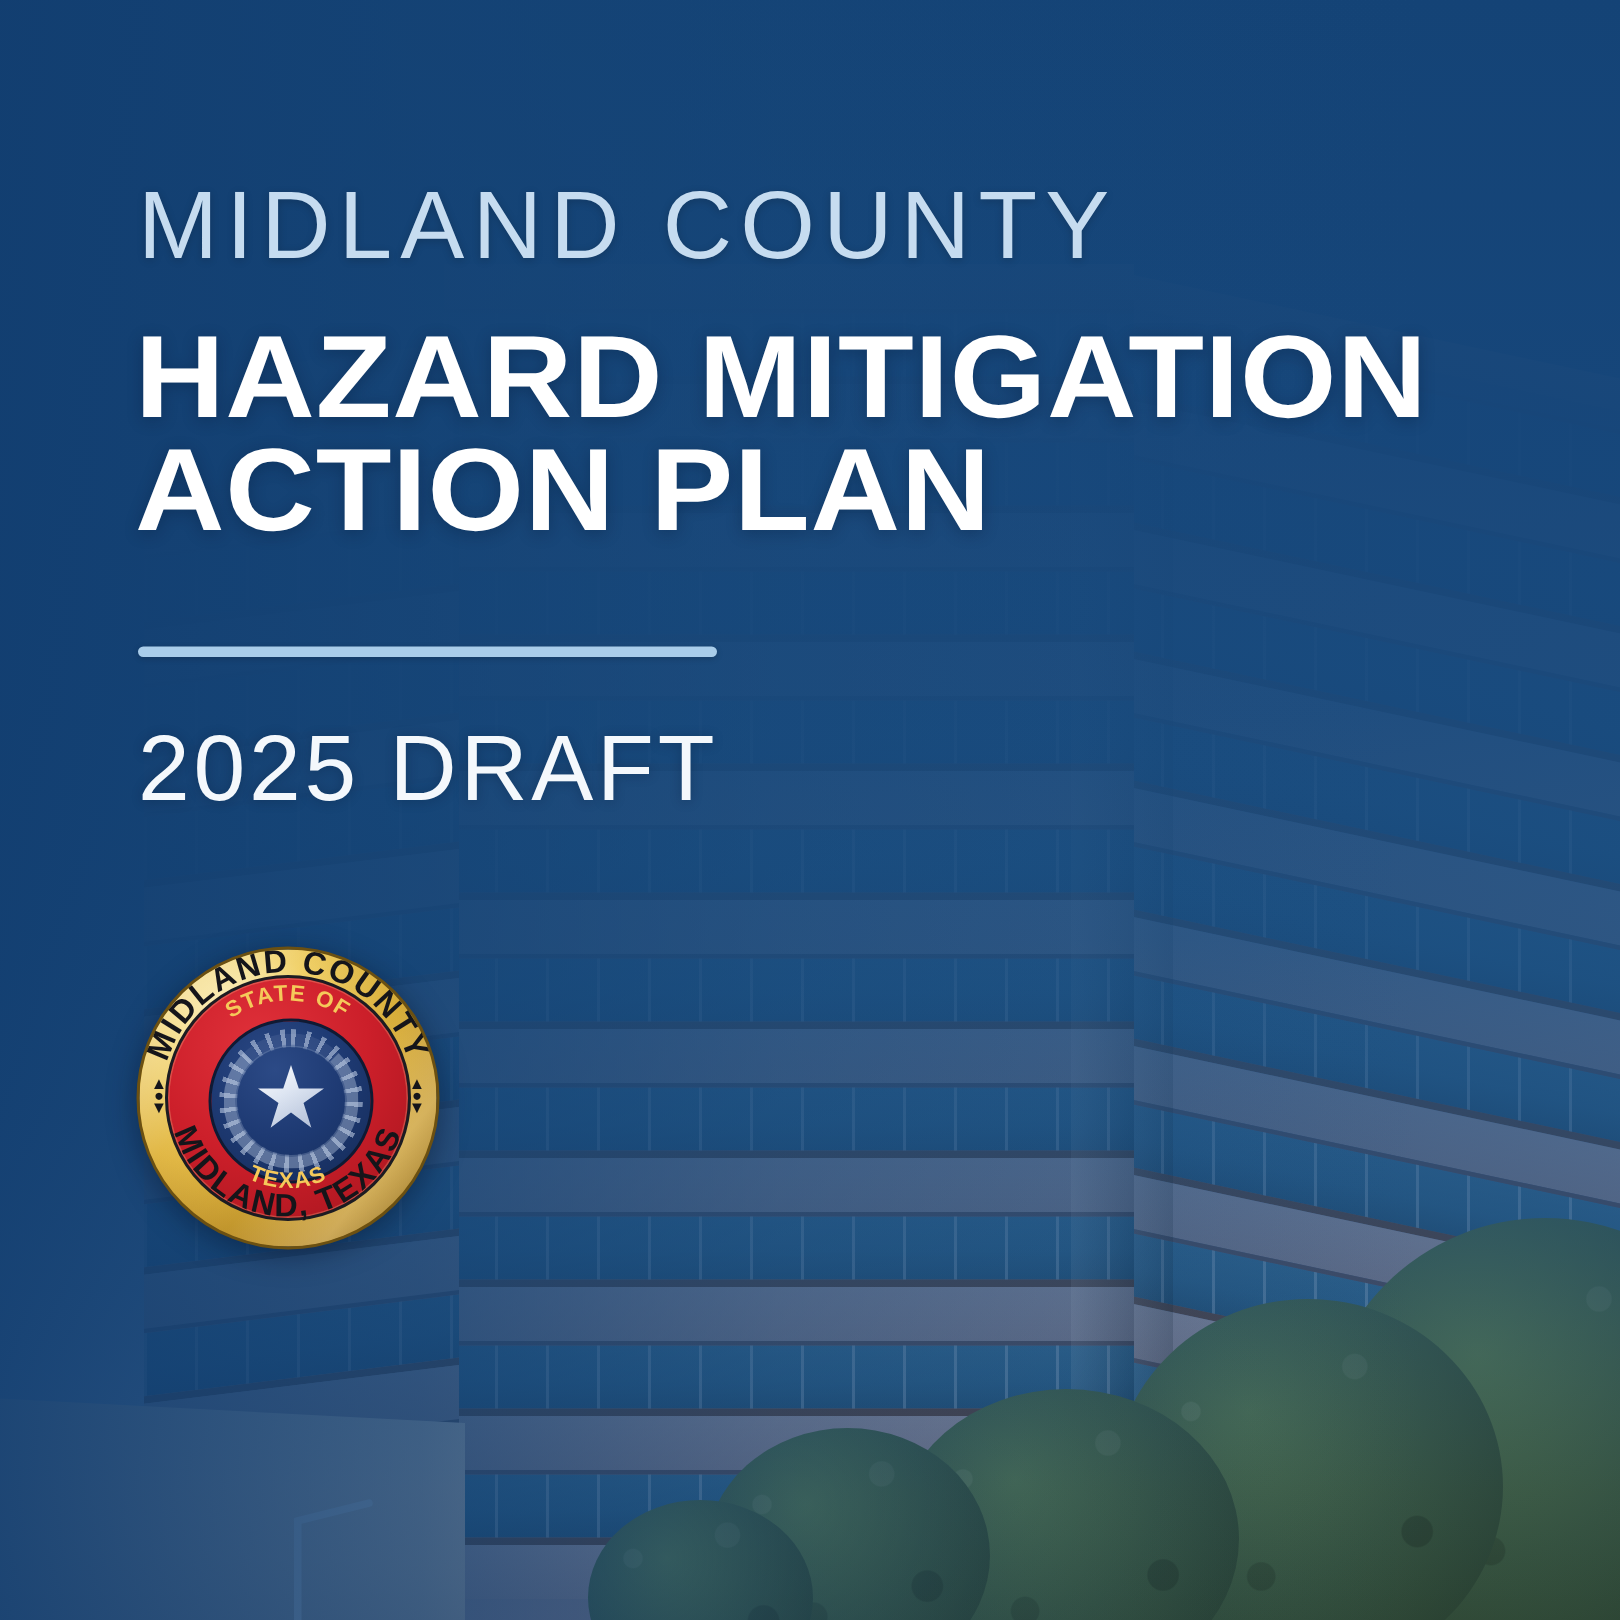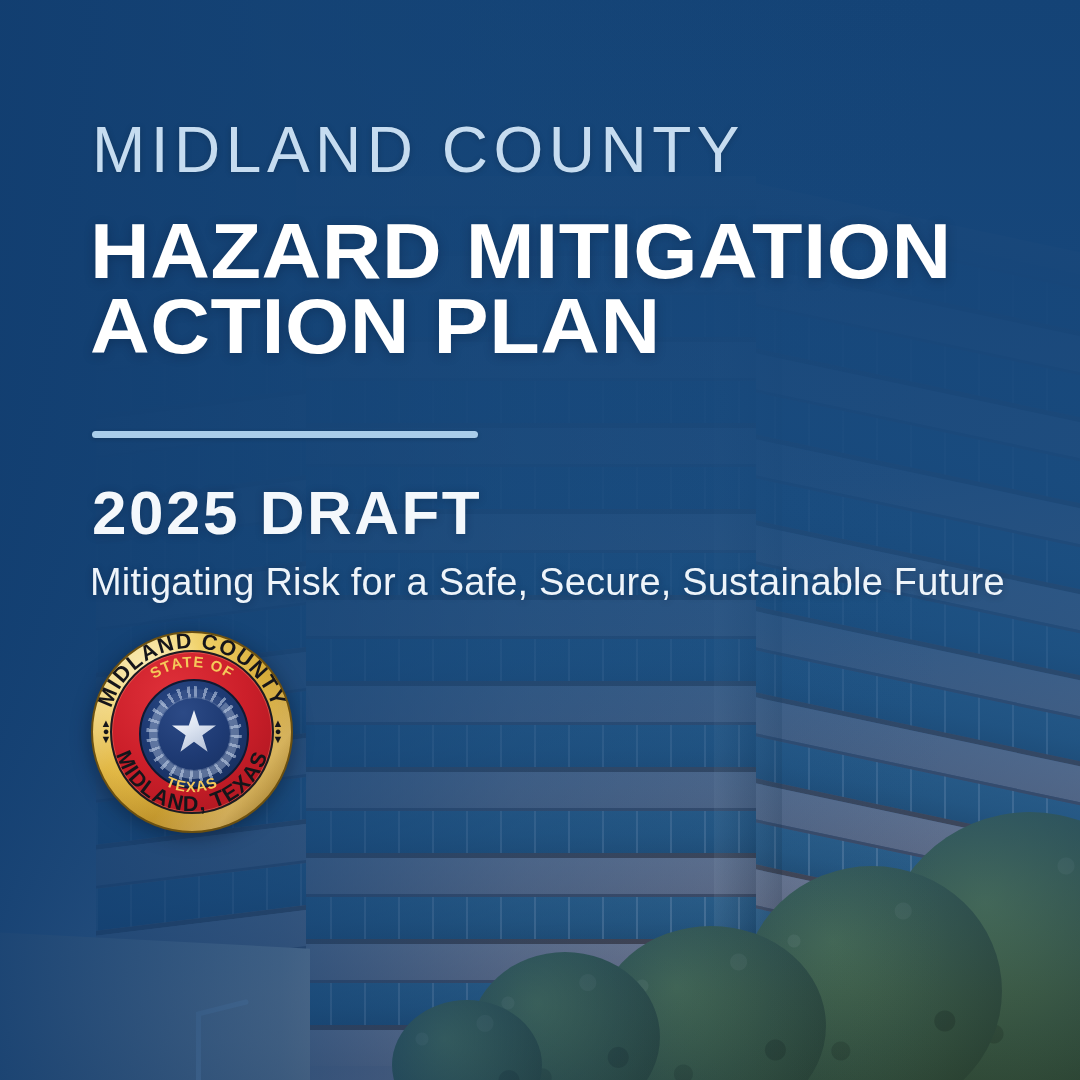--- a/index.html
+++ b/index.html
@@ -184,21 +184,21 @@
   .rule {
     position:absolute; left:92px; top:431px;
     width:386px; height:7px;
     border-radius:4px;
     background:#a9cdea;
     box-shadow:0 1px 4px rgba(0,0,0,.18);
   }
 
   .edition {
     position:absolute; left:92px; top:482px;
-    font-size:62px; font-weight:700;
+    font-size:62px; font-weight:400;
     letter-spacing:2.5px;
     color:#f4f8fc;
     line-height:1;
     white-space:nowrap;
     text-shadow:0 1px 8px rgba(0,20,45,.28);
   }
 
   .tagline {
     position:absolute; left:90px; top:562px;
     font-size:38px; font-weight:300;
@@ -449,21 +449,20 @@
 
     <h1 class="headline">
       <span class="l1">HAZARD MITIGATION</span>
       <span class="l2">ACTION PLAN</span>
     </h1>
 
     <div class="rule"></div>
 
     <div class="edition">2025 DRAFT</div>
 
-    <div class="tagline">Mitigating Risk for a Safe, Secure, Sustainable Future</div>
 
     <div class="seal">
       <div class="seal-gold">
         <div class="seal-gold-sheen"></div>
       </div>
 
       <div class="seal-red">
         <div class="seal-navy">
           <div class="wreath"></div>
           <div class="wreath-leaves"></div>

